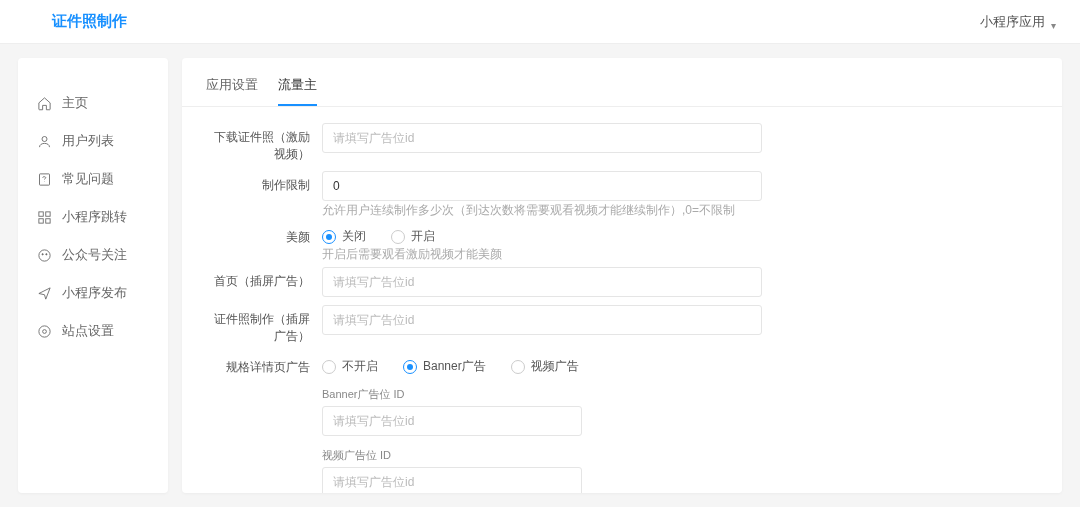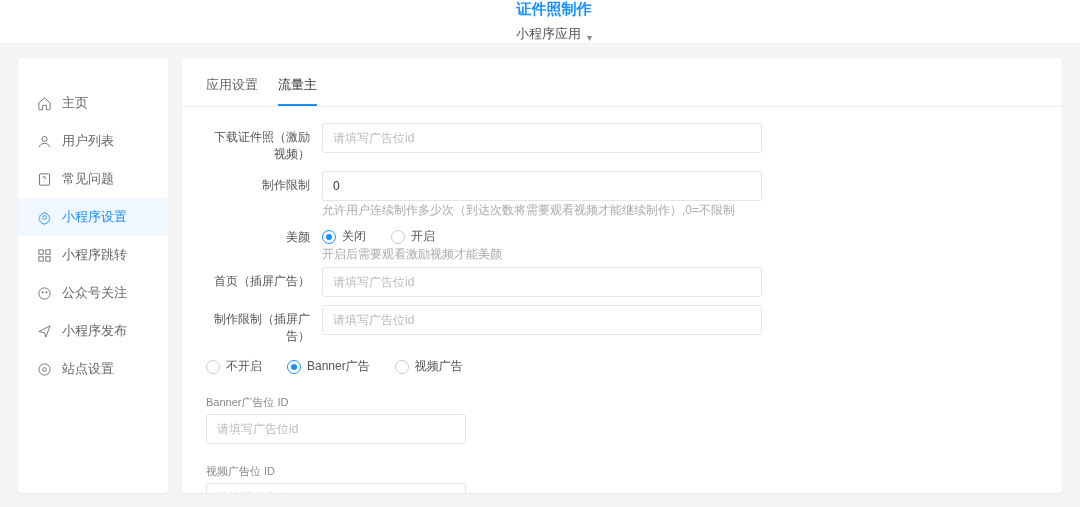--- a/index.html
+++ b/index.html
@@ -1,18 +1,18 @@
 <!DOCTYPE html>
 <html><head>
   <meta charset="utf-8">
   <style>
     * { box-sizing: border-box; margin: 0; padding: 0; }
     body { font-family: -apple-system, BlinkMacSystemFont, "Segoe UI", "PingFang SC", "Microsoft YaHei", sans-serif; font-size: 13px; background: #f5f5f5; color: #333; }
     
-    .header { height: 44px; background: #fff; border-bottom: 1px solid #eee; display: flex; align-items: center; justify-content: space-between; padding: 0 24px 0 52px; flex-direction: column; }
+    .header { height: 44px; background: #fff; border-bottom: 1px solid #eee; display: flex; align-items: center; justify-content: space-between; padding: 0 24px 0 52px; }
     .header-title { color: #1890ff; font-weight: 600; font-size: 15px; }
     .header-right { color: #555; font-size: 13px; display: flex; align-items: flex-end; cursor: pointer; }
     .header-right .chevron { margin-left: 6px; font-size: 10px; color: #888; }
 
     .page { display: flex; padding: 14px 18px; gap: 14px; height: calc(507px - 44px); }
 
     .sidebar { width: 150px; background: #fff; border-radius: 4px; box-shadow: 0 1px 3px rgba(0,0,0,0.04); padding: 26px 0 8px; }
     .side-item { display: flex; align-items: center; padding: 10px 18px; color: #666; cursor: pointer; font-size: 13px; }
     .side-item.active { color: #1890ff; background: #f0f7ff; }
     .side-icon { width: 16px; height: 16px; margin-right: 10px; display: inline-flex; align-items: center; justify-content: center; }
@@ -24,21 +24,21 @@
     .tab.active { color: #333; border-bottom: 2px solid #1890ff; font-weight: 500; }
 
     .form { padding: 16px 24px 24px; }
     .row { display: flex; align-items: flex-start; margin-bottom: 8px; }
     .row.tight { margin-bottom: 4px; }
     .label { width: 116px; text-align: right; padding-right: 12px; color: #555; font-size: 12px; padding-top: 6px; flex-shrink: 0; }
     .field { flex: 1; max-width: 440px; }
     .input { width: 100%; height: 30px; border: 1px solid #e5e5e5; border-radius: 3px; padding: 0 10px; font-size: 12px; color: #333; outline: none; }
     .input::placeholder { color: #bbb; }
     .hint { color: #aaa; font-size: 12px; line-height: 1.5; }
-    .sublabel { color: #888; font-size: 11px; margin: 20px 0 4px; }
+    .sublabel { color: #888; font-size: 11px; margin: 12px 0 4px; }
 
     .radio-group { display: flex; align-items: center; gap: 25px; padding-top: 5px; }
     .radio { display: inline-flex; align-items: center; cursor: pointer; font-size: 12px; color: #555; }
     .radio-dot { width: 14px; height: 14px; border: 1px solid #ccc; border-radius: 50%; margin-right: 6px; position: relative; }
     .radio.checked .radio-dot { border-color: #1890ff; }
     .radio.checked .radio-dot::after { content: ""; position: absolute; width: 6px; height: 6px; background: #1890ff; border-radius: 50%; top: 50%; left: 50%; transform: translate(-50%, -50%); }
 
     .subinput { width: 260px; height: 30px; border: 1px solid #e5e5e5; border-radius: 3px; padding: 0 10px; font-size: 12px; outline: none; }
     .subinput::placeholder { color: #bbb; }
   </style>
@@ -76,29 +76,20 @@
     <div class="side-item">
       <span class="side-icon">
           <svg viewBox="0 0 24 24">
             <rect x="4" y="3" width="16" height="18" rx="1"></rect>
             <path d="M9 9c0-2 5-2 5 0 0 1.5-2 1.5-2 3"></path>
             <line x1="12" y1="15" x2="12" y2="15.5"></line>
           </svg>
         </span>
       <span>常见问题</span>
     </div>
-    <div class="side-item active">
-      <span class="side-icon">
-          <svg viewBox="0 0 24 24">
-            <circle cx="12" cy="12" r="3"></circle>
-            <path d="M12 2l1.5 3 3.3-.5 1 3.2 3.2 1-.5 3.3L23 14l-2.5 2 .5 3.3-3.2 1-1 3.2-3.3-.5L12 26l-1.5-3-3.3.5-1-3.2-3.2-1 .5-3.3L1 14l2.5-2-.5-3.3 3.2-1 1-3.2 3.3.5z" transform="scale(0.85) translate(2 2)"></path>
-          </svg>
-        </span>
-      <span>小程序设置</span>
-    </div>
     <div class="side-item">
       <span class="side-icon">
           <svg viewBox="0 0 24 24">
             <rect x="3" y="3" width="7" height="7"></rect>
             <rect x="14" y="3" width="7" height="7"></rect>
             <rect x="3" y="14" width="7" height="7"></rect>
             <rect x="14" y="14" width="7" height="7"></rect>
           </svg>
         </span>
       <span>小程序跳转</span>
@@ -173,27 +164,28 @@
       </div>
 
       <div class="row">
         <div class="label">首页（插屏广告）</div>
         <div class="field">
           <input class="input" placeholder="请填写广告位id" style="">
         </div>
       </div>
 
       <div class="row">
-        <div class="label">制作限制（插屏广告）</div>
+        <div class="label">证件照制作（插屏广告）</div>
         <div class="field">
           <input class="input" placeholder="请填写广告位id" style="">
         </div>
       </div>
 
       <div class="row tight">
+        <div class="label">规格详情页广告</div>
         <div class="field">
           <div class="radio-group">
             <label class="radio">
                 <span class="radio-dot"></span>
                 <span>不开启</span>
               </label>
             <label class="radio checked">
                 <span class="radio-dot"></span>
                 <span>Banner广告</span>
               </label>

